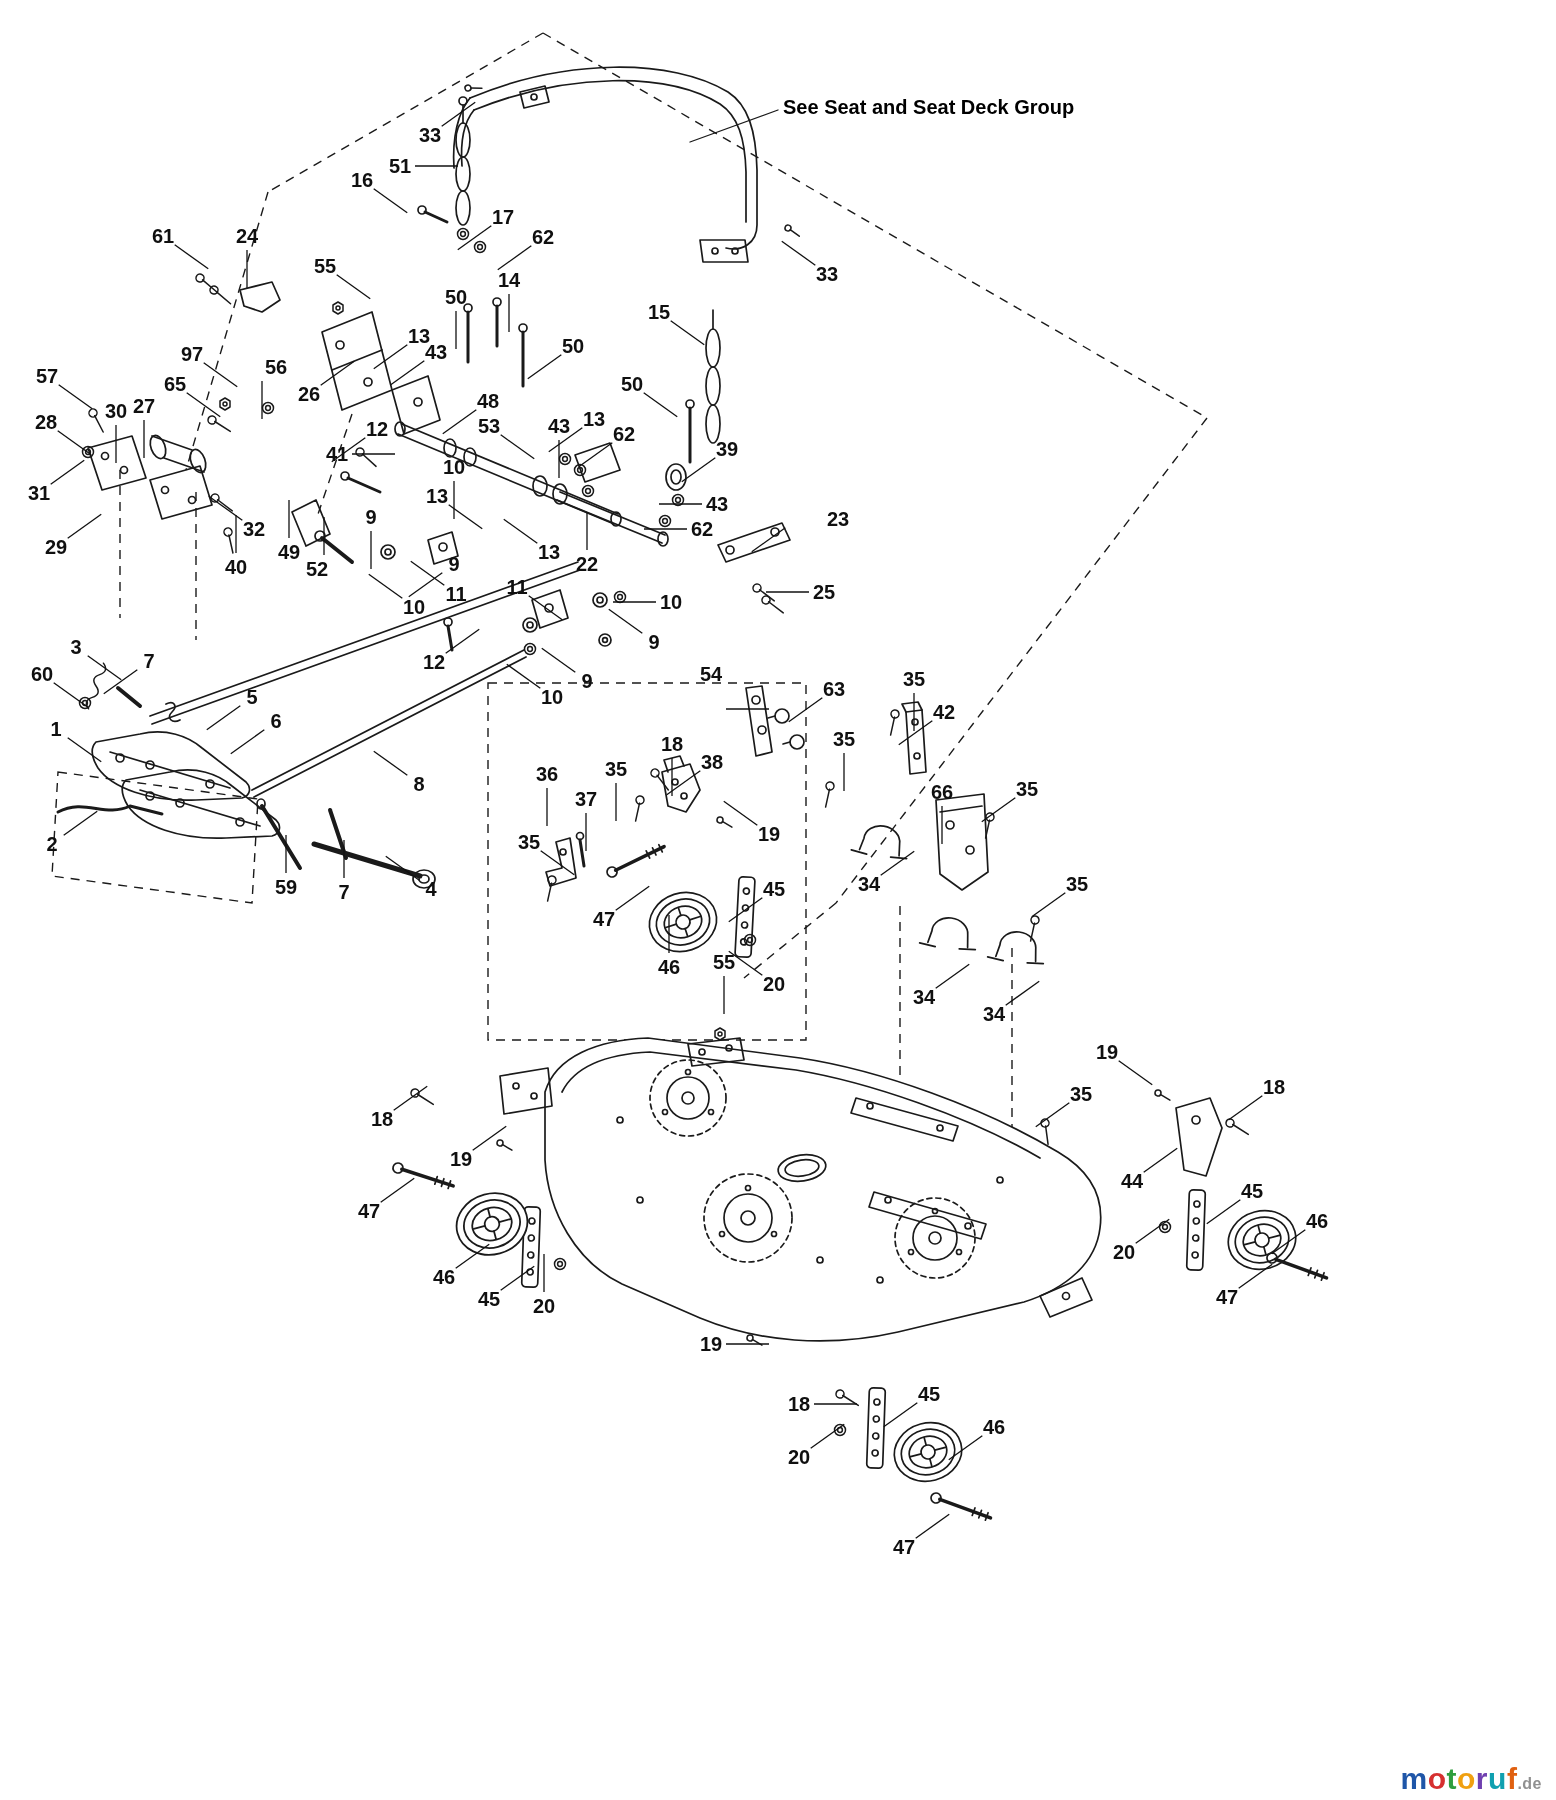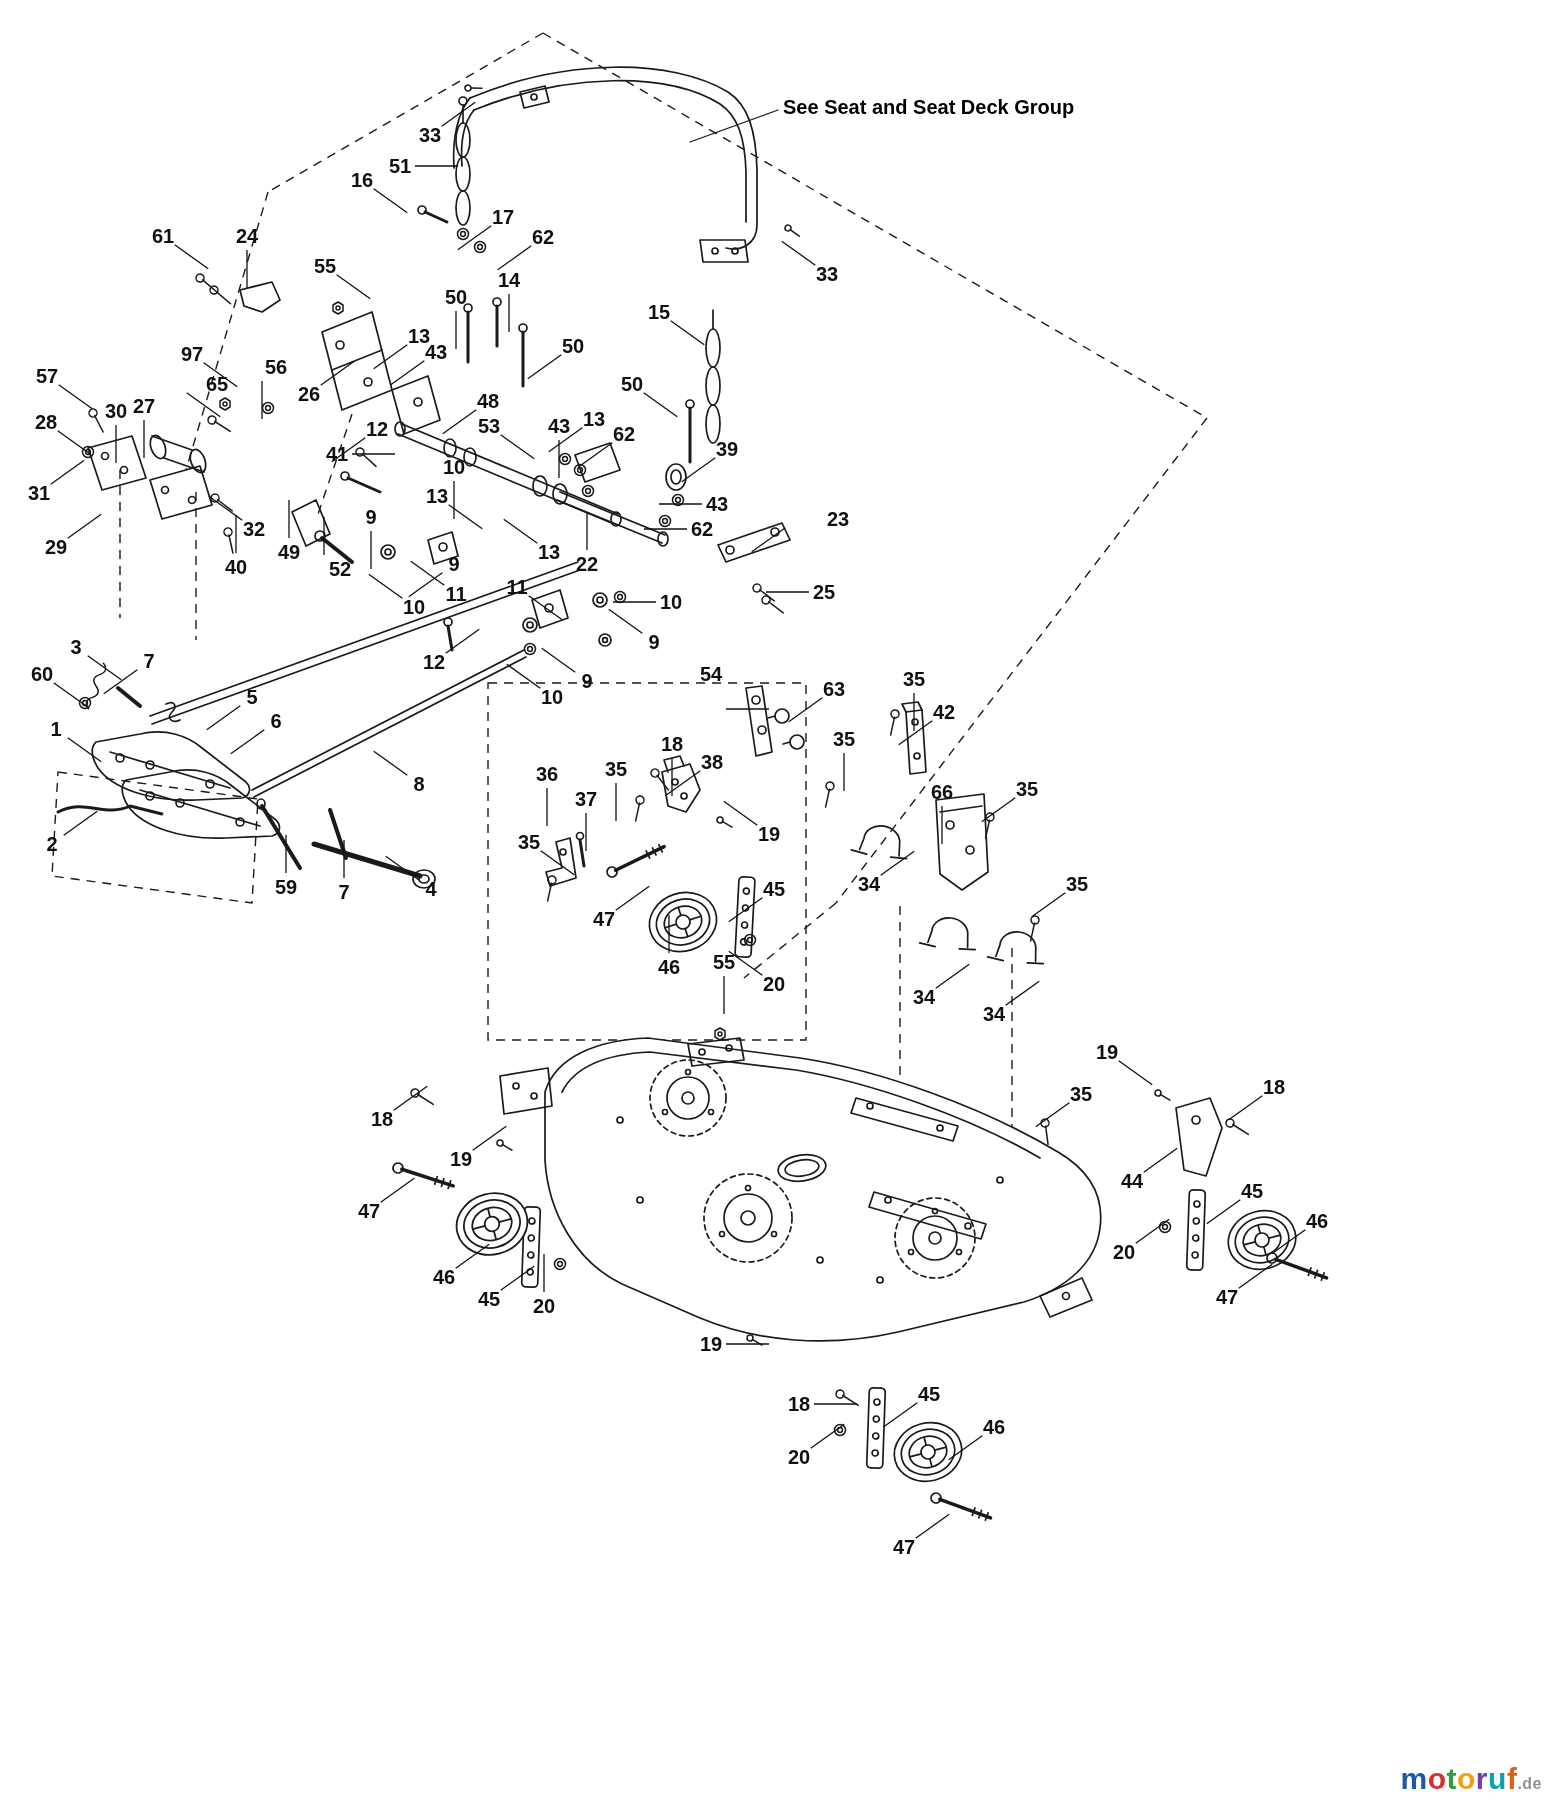--- a/index.html
+++ b/index.html
@@ -480,21 +480,21 @@
       <div class="callout" style="left: 456px; top: 297px;">50</div>
       <div class="callout" style="left: 509px; top: 280px;">14</div>
       <div class="callout" style="left: 659px; top: 312px;">15</div>
       <div class="callout" style="left: 827px; top: 274px;">33</div>
       <div class="callout" style="left: 419px; top: 336px;">13</div>
       <div class="callout" style="left: 436px; top: 352px;">43</div>
       <div class="callout" style="left: 573px; top: 346px;">50</div>
       <div class="callout" style="left: 192px; top: 354px;">97</div>
       <div class="callout" style="left: 262px; top: 367px; margin-left: 14px;">56</div>
       <div class="callout" style="left: 47px; top: 376px;">57</div>
-      <div class="callout" style="left: 175px; top: 384px; margin-left: 42px;">65</div>
+      <div class="callout" style="left: 175px; top: 384px;">65</div>
       <div class="callout" style="left: 309px; top: 394px;">26</div>
       <div class="callout" style="left: 488px; top: 401px;">48</div>
       <div class="callout" style="left: 632px; top: 384px;">50</div>
       <div class="callout" style="left: 46px; top: 422px;">28</div>
       <div class="callout" style="left: 116px; top: 411px;">30</div>
       <div class="callout" style="left: 144px; top: 406px;">27</div>
       <div class="callout" style="left: 377px; top: 429px;">12</div>
       <div class="callout" style="left: 489px; top: 426px;">53</div>
       <div class="callout" style="left: 559px; top: 426px;">43</div>
       <div class="callout" style="left: 594px; top: 419px;">13</div>
@@ -507,21 +507,21 @@
       <div class="callout" style="left: 717px; top: 504px;">43</div>
       <div class="callout" style="left: 838px; top: 519px;">23</div>
       <div class="callout" style="left: 254px; top: 529px;">32</div>
       <div class="callout" style="left: 702px; top: 529px;">62</div>
       <div class="callout" style="left: 56px; top: 547px;">29</div>
       <div class="callout" style="left: 371px; top: 517px;">9</div>
       <div class="callout" style="left: 549px; top: 552px;">13</div>
       <div class="callout" style="left: 587px; top: 564px;">22</div>
       <div class="callout" style="left: 236px; top: 567px;">40</div>
       <div class="callout" style="left: 289px; top: 552px;">49</div>
-      <div class="callout" style="left: 340px; top: 569px;">52</div>
+      <div class="callout" style="left: 317px; top: 569px;">52</div>
       <div class="callout" style="left: 454px; top: 564px;">9</div>
       <div class="callout" style="left: 456px; top: 594px;">11</div>
       <div class="callout" style="left: 517px; top: 587px;">11</div>
       <div class="callout" style="left: 414px; top: 607px;">10</div>
       <div class="callout" style="left: 671px; top: 602px;">10</div>
       <div class="callout" style="left: 824px; top: 592px;">25</div>
       <div class="callout" style="left: 654px; top: 642px;">9</div>
       <div class="callout" style="left: 76px; top: 647px;">3</div>
       <div class="callout" style="left: 149px; top: 661px;">7</div>
       <div class="callout" style="left: 434px; top: 662px;">12</div>

